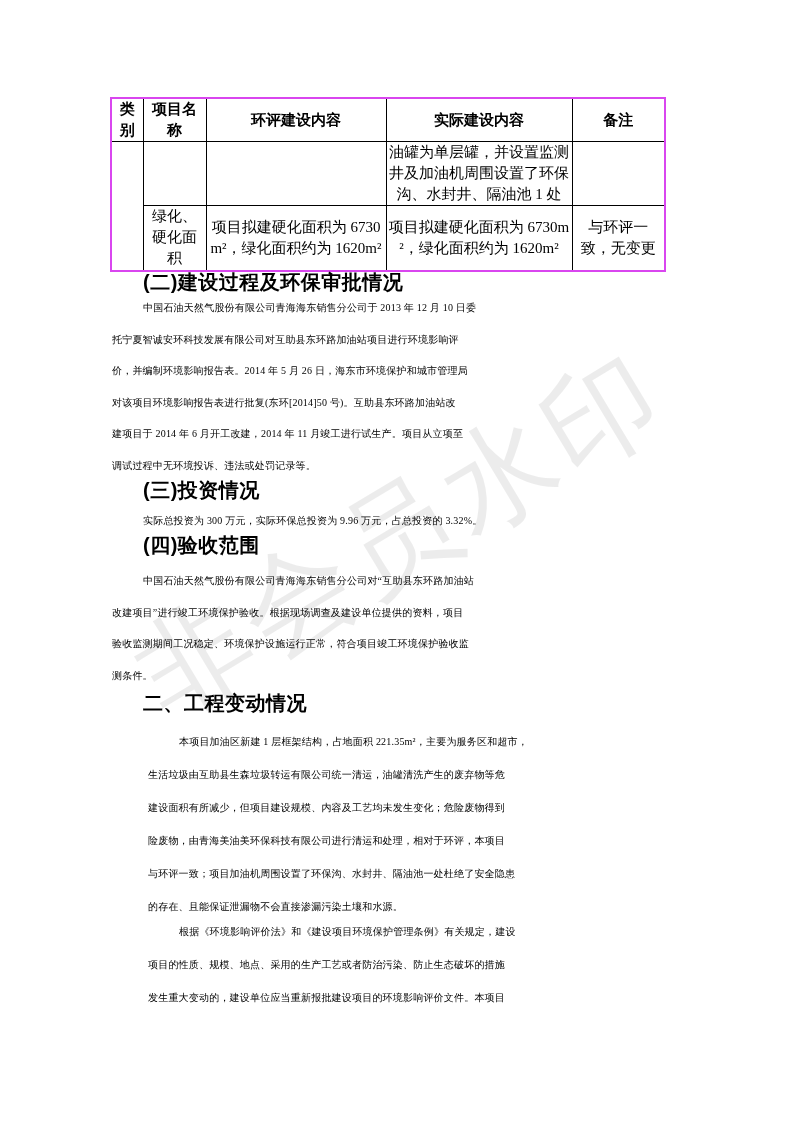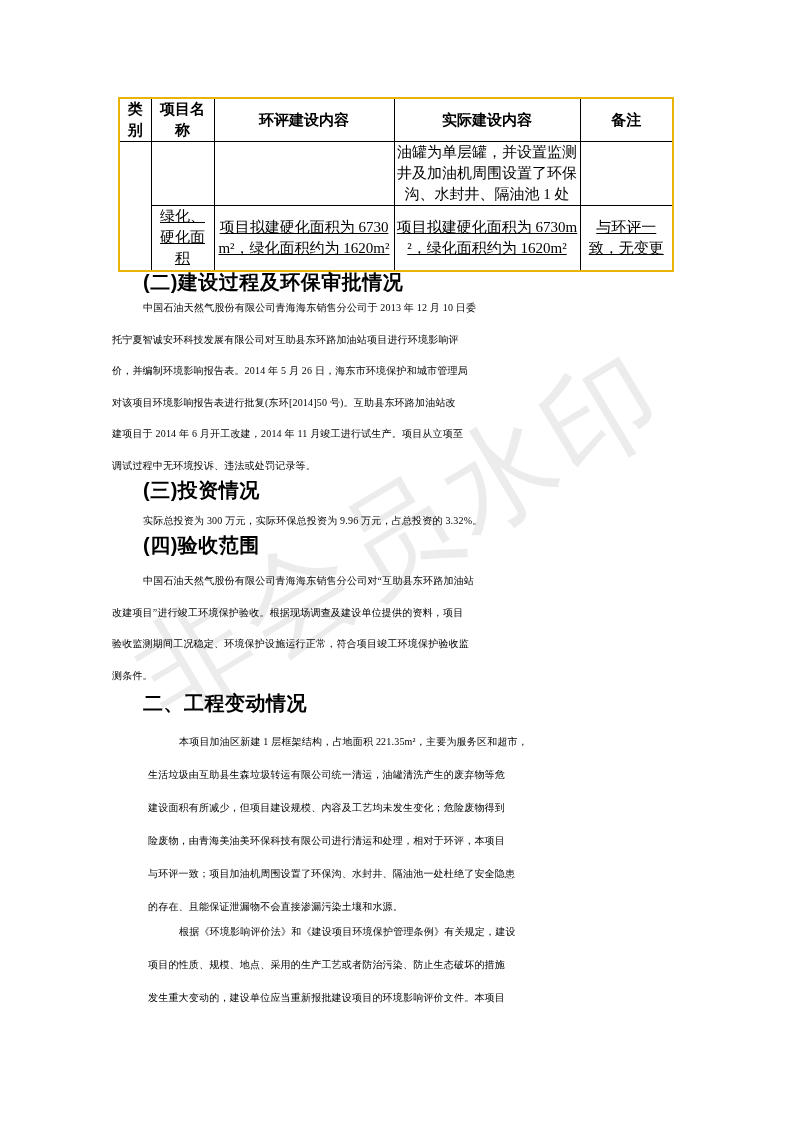--- a/index.html
+++ b/index.html
@@ -22,41 +22,41 @@
     white-space:nowrap;
     transform:rotate(-31deg);
     transform-origin:0 50%;
     font-family:"Liberation Sans","DejaVu Sans",sans-serif;
     z-index:0;
     user-select:none;
   }
   .content-layer { position:absolute; left:0; top:0; width:100%; height:100%; z-index:1; }
   
   table.doc-table {
-    position:absolute; left:118px; top:97px;
+    position:absolute; left:110px; top:97px;
     width:554px;
     border-collapse:collapse;
     table-layout:fixed;
-    border:2px solid #eab308;
+    border:2px solid #d946ef;
   }
   .doc-table th, .doc-table td {
     border:1px solid #000;
     text-align:center;
     vertical-align:middle;
     font-size:15px;
     line-height:21px;
     padding:0 2px;
     font-weight:normal;
     word-break:break-all;
   }
   .doc-table th { font-weight:bold; }
   .doc-table td.note-col, .doc-table th.note-col { padding:2px 1px; }
   tr.hdr-row  { height:43px; }
   tr.body-r1  { height:63px; }
-  tr.body-r2  { height:65px;text-decoration:underline; }
+  tr.body-r2  { height:65px; }
   
   .sec-heading {
     position:absolute;
     left:112px; width:572px;
     padding-left:31px;
     font-size:20px;
     font-weight:bold;
     line-height:24px;
     font-family:"Liberation Sans","DejaVu Sans",sans-serif;
     letter-spacing:0.5px;

